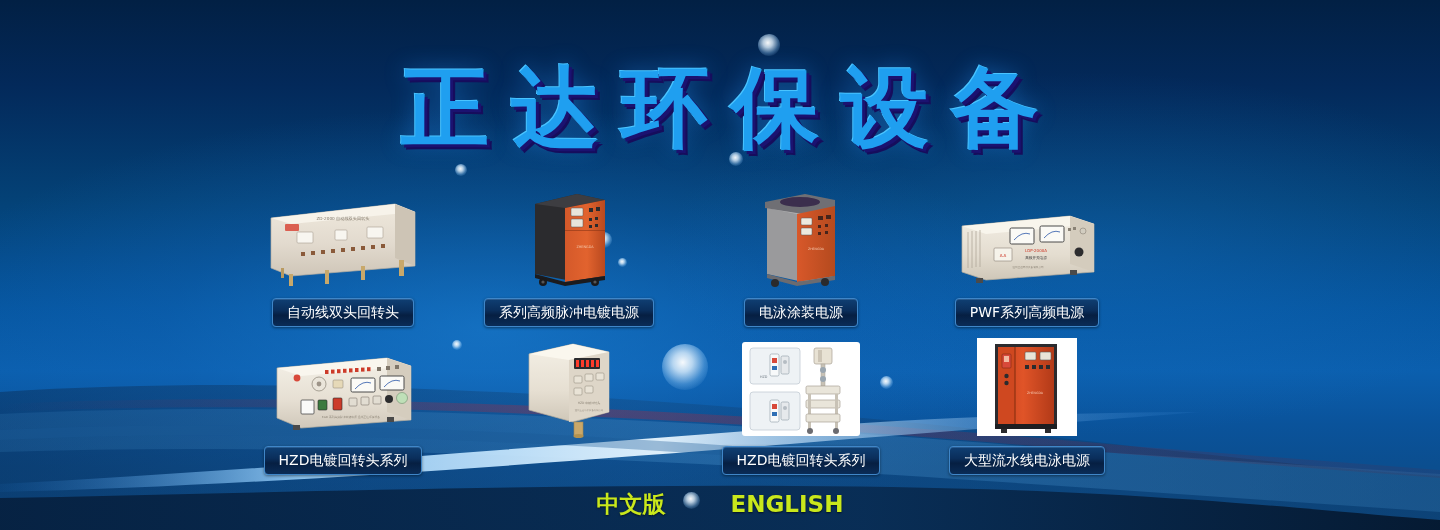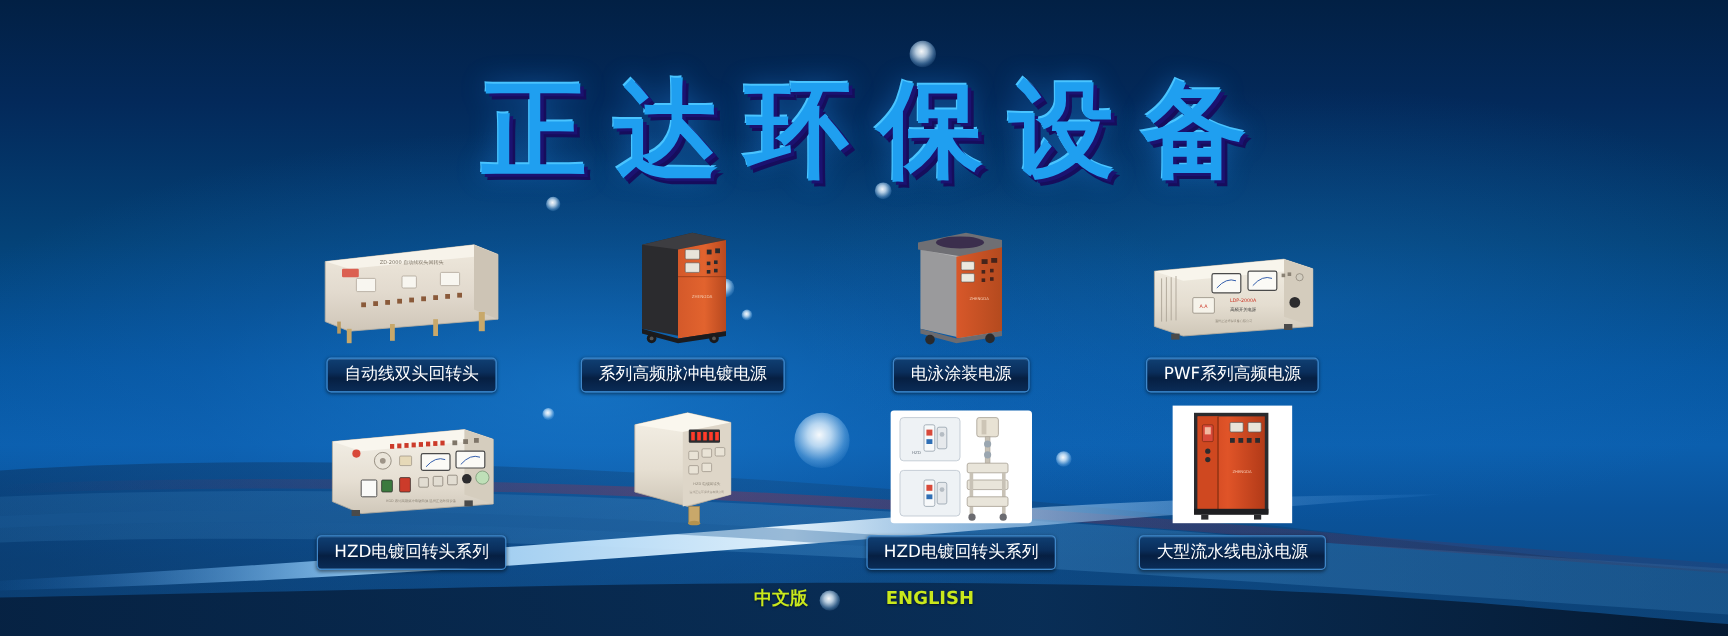--- a/index.html
+++ b/index.html
@@ -112,21 +112,21 @@
   }
 
   
   #langbar{
     position:absolute; left:0; top:489px; width:1440px;
     text-align:center;
   }
   #langbar span{
     display:inline-block;
     color:#c9e81c;
-    font-size:15px;
+    font-size:23px;
     font-weight:bold;
     text-shadow:0 1px 2px rgba(0,0,0,.6);
     cursor:pointer;
     font-family:"DejaVu Sans","Liberation Sans",sans-serif;
   }
   #langbar .gap{ display:inline-block; width:56px; }
 </style>
 </head>
 <body>
 

